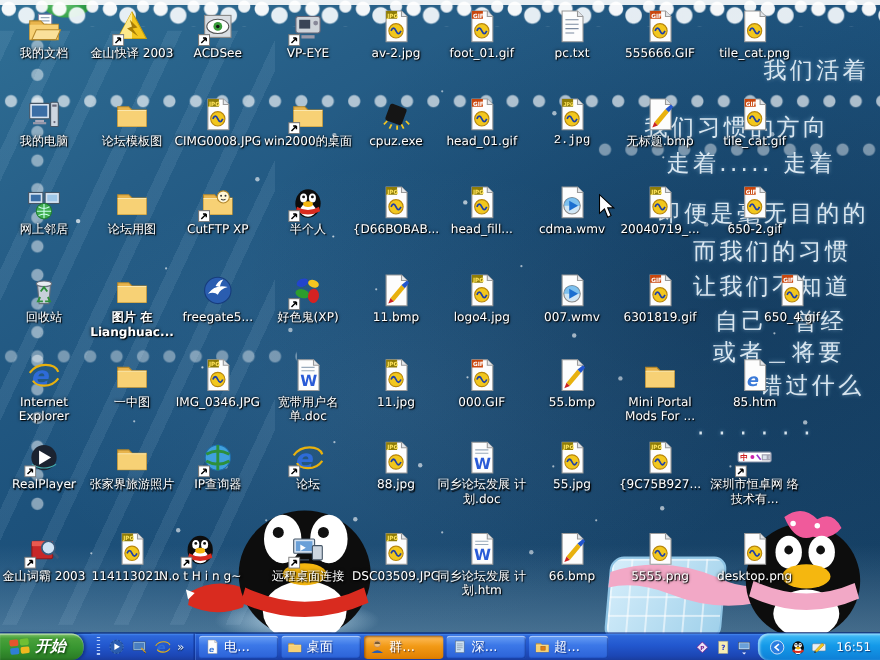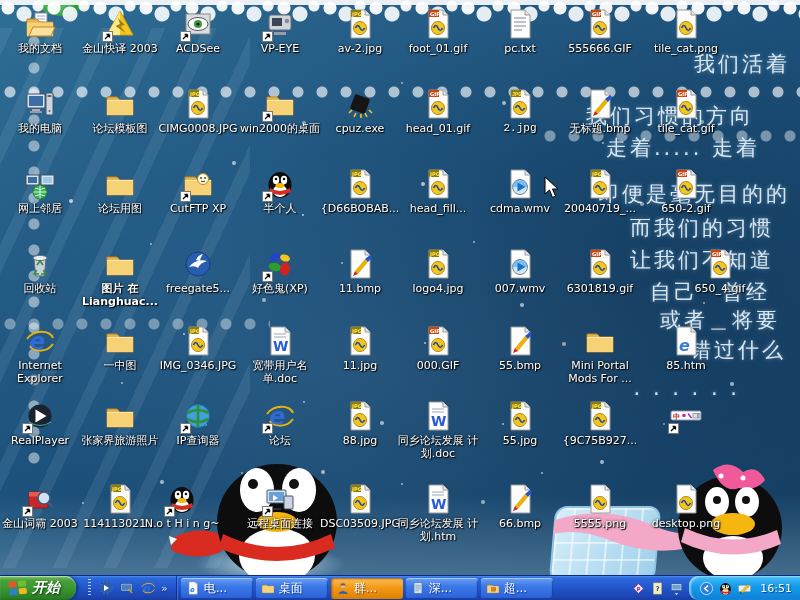--- a/index.html
+++ b/index.html
@@ -124,21 +124,21 @@
   <div class="ridge ridge-v"></div>
   <div class="speck"></div>
   <div id="wtext-layer">
       <div class="wtext" style="right: 10px; top: 50px;">我们活着</div>
       <div class="wtext" style="right: 46px; top: 102px;">我们习惯的方向</div>
       <div class="wtext" style="right: 40px; top: 134px;">走着..... 走着</div>
       <div class="wtext" style="right: 10px; top: 180px;">即便是毫无目的的</div>
       <div class="wtext" style="right: 26px; top: 214px;">而我们的习惯</div>
       <div class="wtext" style="right: 26px; top: 246px;">让我们不知道</div>
       <div class="wtext" style="right: 30px; top: 278px;">自己　曾经</div>
-      <div class="wtext" style="right: 20px; top: 306px; text-align: center;">或者＿将要</div>
+      <div class="wtext" style="right: 32px; top: 306px; text-align: center;">或者＿将要</div>
       <div class="wtext" style="right: 14px; top: 336px;">错过什么</div>
       <div class="wtext" style="right: 60px; top: 382px;">· · · · · ·</div>
     </div>
 
   <div class="snowpile deco"></div>
   <div class="icecube deco"></div>
 
   <svg class="deco" style="left:165px;top:460px;" width="185" height="115" viewBox="0 0 185 115">
     <path d="M8 78 q25 -14 52 -2 l-4 16 q-26 10 -50 -2 z" fill="#d92b1f"></path>
     <path d="M4 76 l8 3 -6 6 z" fill="#fff"></path>
@@ -866,20 +866,21 @@
             <rect x="23" y="13.5" width="4.5" height="4.5" fill="#dde3ee" stroke="#99a"></rect>
             <rect x="28.3" y="13.5" width="1.8" height="4.5" fill="#dde3ee" stroke="#99a"></rect>
           </svg>
           <span class="sc">
             <svg viewBox="0 0 11 11" width="11" height="11">
               <rect x="0.5" y="0.5" width="10" height="10" fill="#fff" stroke="#777"></rect>
               <path d="M3 8L7.5 3.5M7.5 3.5H4.5M7.5 3.5V6.5" stroke="#000" stroke-width="1.3" fill="none"></path>
             </svg>
           </span>
         </div>
+        <div class="lbl">深圳市恒卓网 络技术有...</div>
       </div>
       <div class="dicon" style="left: -4px; top: 483px;">
         <div class="glyph">
           <svg viewBox="0 0 32 32" width="32" height="32">
             <rect x="5" y="9" width="19" height="16" rx="2" fill="#c62828" stroke="#8e1a1a"></rect>
             <rect x="5" y="9" width="19" height="4.5" fill="#e85a50"></rect>
             <circle cx="20" cy="15" r="6" fill="#cfe3f5" stroke="#3a5b7c" stroke-width="1.6"></circle>
             <path d="M24.5 19.5l4.5 5" stroke="#3a5b7c" stroke-width="2.4"></path>
           </svg>
           <span class="sc">

